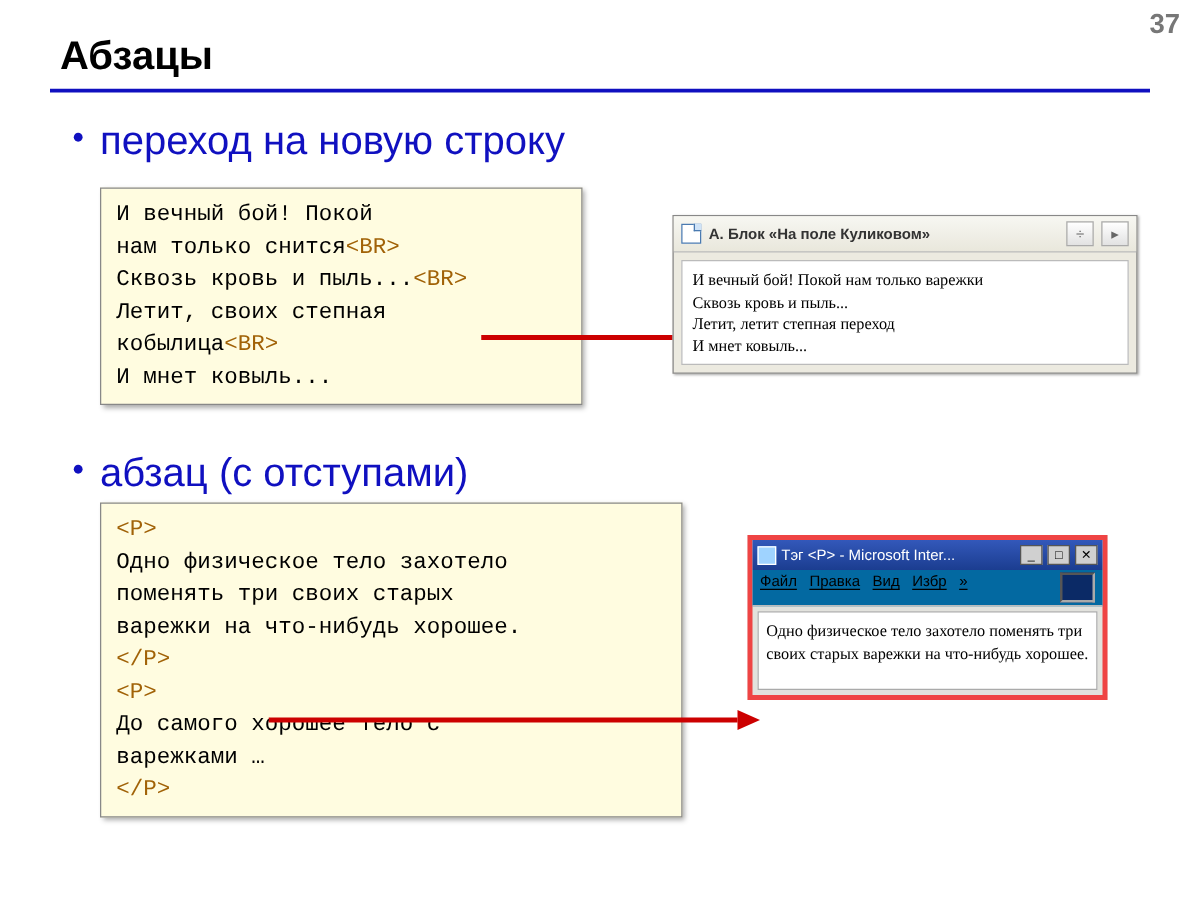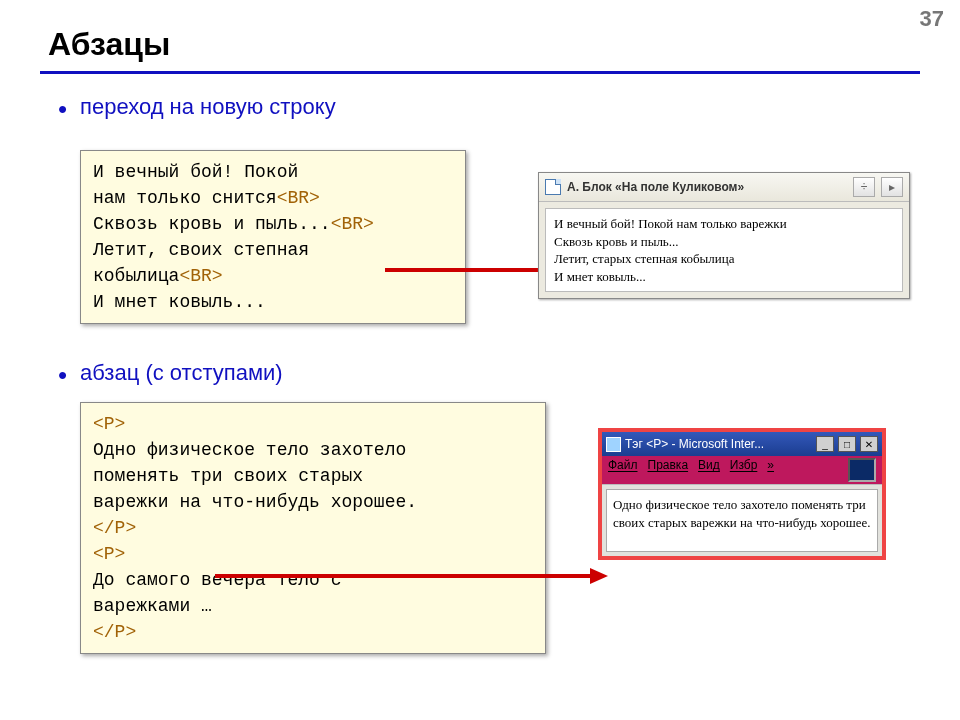--- a/index.html
+++ b/index.html
@@ -26,21 +26,21 @@
     font-weight: bold;
     color: #000;
   }
   .hr {
     margin: 8px 40px 0 40px;
     border: none;
     border-top: 3px solid #1010c0;
   }
   .bullet {
     margin: 18px 0 0 58px;
-    font-size: 22px;
+    font-size: 32px;
     color: #1010c0;
     position: relative;
     padding-left: 22px;
   }
   .bullet::before {
     content: "•";
     position: absolute;
     left: 0;
     top: 0;
     color: #1010c0;
@@ -127,21 +127,21 @@
   }
   .iebox .ietitle .t { flex:1; white-space: nowrap; overflow: hidden; }
   .iebox .win-btn {
     width: 16px; height: 14px;
     background: #d0d0d0;
     border: 1px solid #555;
     display:inline-flex; align-items:center; justify-content:center;
     font-size: 10px; color:#000;
   }
   .iebox .menubar {
-    background: #be185d;
+    background: #0369a1;
     display: flex;
     gap: 10px;
     padding: 2px 6px;
     border-bottom: 1px solid #bbb;
   }
   .iebox .menubar span { text-decoration: underline; text-underline-offset: 2px; }
   .iebox .throbber {
     width: 24px; height: 20px;
     background: #0b2a66;
     border: 2px inset #aaa;
@@ -182,34 +182,34 @@
 <div class="browserbox" style="left:538px; top:172px; width:370px;">
   <div class="bb-titlebar">
     <span class="page-icon"></span>
     <span class="t">А. Блок  «На поле Куликовом»</span>
     <span class="btn-sq">÷</span>
     <span class="btn-sq">▸</span>
   </div>
   <div class="browser-body">
     <div>И вечный бой! Покой нам только варежки</div>
     <div>Сквозь кровь и пыль...</div>
-    <div>Летит, старых степная кобылица</div>
+    <div>Летит, летит степная переход</div>
     <div>И мнет ковыль...</div>
   </div>
 </div>
 
 <div class="bullet" style="position:absolute; top:360px; left:58px; margin:0;">абзац (с отступами)</div>
 
 <div class="codebox" style="left:80px; top:402px; width:440px;"><span class="tag">&lt;P&gt;</span>
 <span>Одно физическое тело захотело
 поменять три своих старых
 варежки на что-нибудь хорошее.</span>
 <span class="tag">&lt;/P&gt;</span>
 <span class="tag">&lt;P&gt;</span>
-<span>До самого вечера тело с
+<span>До самого хорошее тело с
 варежками …</span>
 <span class="tag">&lt;/P&gt;</span></div>
 
 <svg class="arrow" style="left:210px; top:562px; width:400px; height:30px;">
   <line x1="5" y1="14" x2="380" y2="14" stroke="#cc0000" stroke-width="4"></line>
   <polygon points="380,6 398,14 380,22" fill="#cc0000"></polygon>
 </svg>
 
 <div class="iebox" style="left:598px; top:428px; width:280px;">
   <div class="ietitle">

